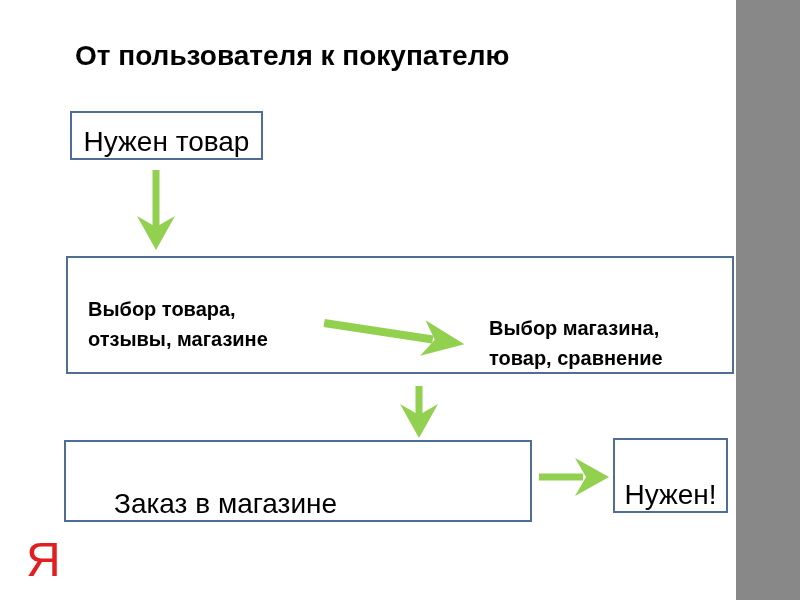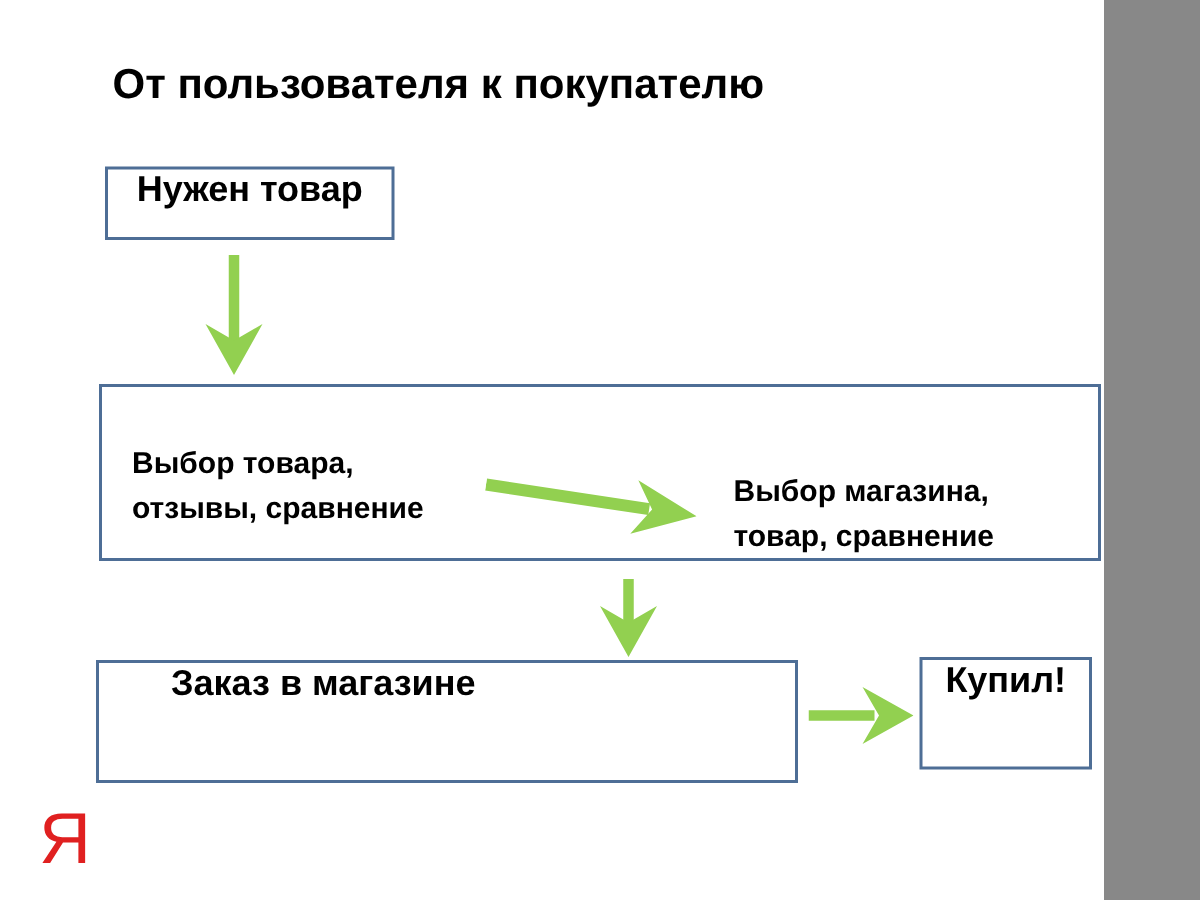--- a/index.html
+++ b/index.html
@@ -21,22 +21,22 @@
   }
   .slide-title{
     position:absolute;left:75px;top:40px;
     font-size:28px;font-weight:bold;letter-spacing:0;
   }
   .box{
     position:absolute;
     border:2px solid var(--box-border);
     background:var(--bg);
     box-shadow:inset 0 0 0 1px rgba(255,255,255,.45);
-    display:flex;align-items:flex-start;
-    font-weight:bold;font-size:24px;
+    display:flex;align-items:flex-end;
+    font-weight:normal;font-size:28px;
   }
   .box-need{left:70px;top:111px;width:193px;height:49px;justify-content:center;}
   .box-selection{left:66px;top:256px;width:668px;height:118px;}
   .box-order{left:64px;top:440px;width:468px;height:82px;padding-left:48px;}
   .box-bought{left:613px;top:438px;width:115px;height:75px;justify-content:center;}
   .sel-text{
     position:absolute;
     font-weight:bold;font-size:20px;line-height:30px;
     white-space:pre-line;
   }
@@ -66,21 +66,21 @@
     <span>Нужен товар</span>
   </div>
 
   <svg class="arrow arrow-down-1" viewBox="0 0 40 80" aria-hidden="true">
     <rect x="16.5" y="0" width="7" height="58"></rect>
     <polygon points="20,80 1,46 20,57 39,46"></polygon>
   </svg>
 
   <div class="box box-selection"></div>
   <div class="sel-text sel-left">Выбор товара,
-отзывы, сравнение</div>
+отзывы, магазине</div>
   <svg class="arrow arrow-diag" viewBox="0 0 142 40" aria-hidden="true">
     <rect x="0" y="16" width="110" height="8"></rect>
     <polygon points="142,20 100,2 112,20 100,38"></polygon>
   </svg>
   <div class="sel-text sel-right">Выбор магазина,
 товар, сравнение</div>
 
   <svg class="arrow arrow-down-2" viewBox="0 0 40 52" aria-hidden="true">
     <rect x="16.5" y="0" width="7" height="32"></rect>
     <polygon points="20,52 1,18 20,29 39,18"></polygon>
@@ -89,18 +89,18 @@
   <div class="box box-order">
     <span>Заказ в магазине</span>
   </div>
 
   <svg class="arrow arrow-right-1" viewBox="0 0 70 40" aria-hidden="true">
     <rect x="0" y="16.5" width="44" height="7"></rect>
     <polygon points="70,20 36,1 47,20 36,39"></polygon>
   </svg>
 
   <div class="box box-bought">
-    <span>Купил!</span>
+    <span>Нужен!</span>
   </div>
 
   <div class="logo">Я</div>
 
 </div>
 
 </body></html>

